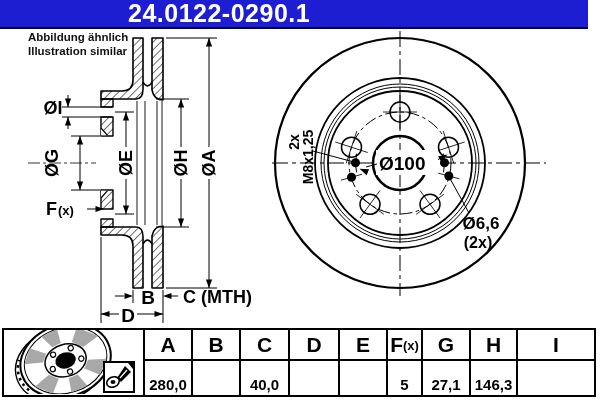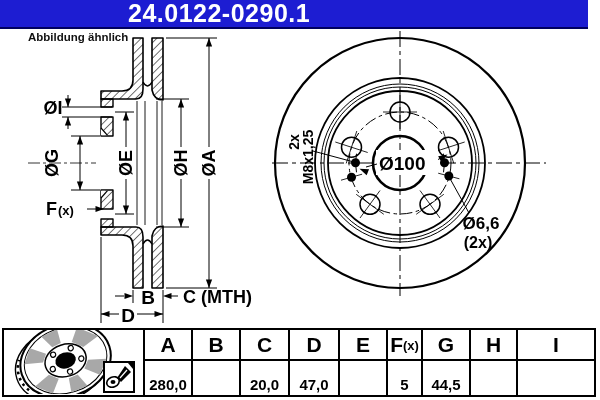--- a/index.html
+++ b/index.html
@@ -206,20 +206,21 @@
       <text x="478" y="242" font-size="16" text-anchor="middle" dominant-baseline="central">(2x)</text>
     </g>
   </svg>
 
   <div class="hdr">
     <span>24.0122-0290.1</span>
   </div>
 
   <div class="note">
     <div>Abbildung ähnlich</div>
+    <div>Illustration similar</div>
   </div>
 
   <div class="spec-table">
     <div class="cell-img">
       <svg width="118" height="64" viewBox="0 0 118 64" style="position:absolute;left:2px;top:0;">
         <g transform="translate(58,32) rotate(-18)">
           <ellipse cx="-4" cy="1.5" rx="46" ry="36" fill="#fff" stroke="#000" stroke-width="1.4"></ellipse>
           <path d="M -42,16 A 44 34 0 0 1 -42,-16" fill="none" stroke="#000" stroke-width="2.6" stroke-dasharray="2.5 4"></path>
           <ellipse cx="2" cy="-1" rx="46" ry="36" fill="#fff" stroke="#000" stroke-width="2"></ellipse>
           <g transform="translate(2,-1)">
@@ -255,41 +256,41 @@
     </div>
     <div class="col" style="width:48px">
       <div class="th">A</div>
       <div class="td">280,0</div>
     </div>
     <div class="col" style="width:48px">
       <div class="th">B</div>
     </div>
     <div class="col" style="width:49px">
       <div class="th">C</div>
-      <div class="td">20,0</div>
+      <div class="td">40,0</div>
     </div>
     <div class="col" style="width:50px">
       <div class="th">D</div>
-      <div class="td">47,0</div>
     </div>
     <div class="col" style="width:48px">
       <div class="th">E</div>
     </div>
     <div class="col" style="width:35px">
       <div class="th">
         <span>F</span>
           <span class="hsub">(x)</span>
       </div>
       <div class="td">5</div>
     </div>
     <div class="col" style="width:48px">
       <div class="th">G</div>
-      <div class="td">44,5</div>
+      <div class="td">27,1</div>
     </div>
     <div class="col" style="width:47px">
       <div class="th">H</div>
+      <div class="td">146,3</div>
     </div>
     <div class="col" style="width:78px">
       <div class="th">I</div>
     </div>
   </div>
 
 </div>
 
 </body></html>

